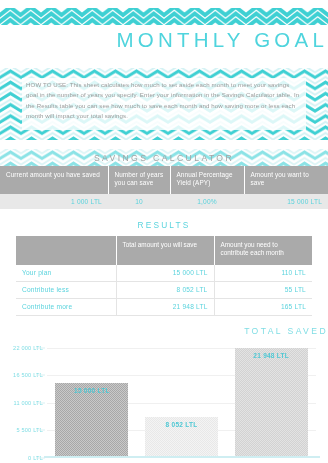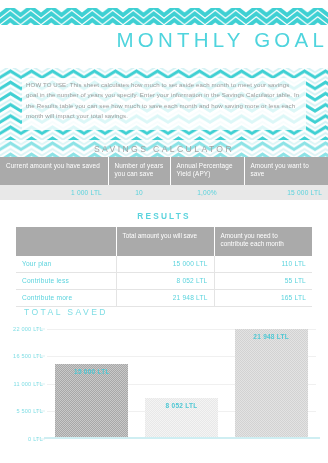--- a/index.html
+++ b/index.html
@@ -22,21 +22,21 @@
   .chevron-top {
     height: 17px;
     margin-top: 8px;
   }
   .chevron-mid {
     height: 72px;
     margin-top: 13px;
   }
   .chevron-bottom-strip {
     height: 17px;
-    margin-top: 0px;
+    margin-top: 9px;
   }
 
   .chev-svg { display: block; width: 328px; height: 100%; }
 
   
   .howto-overlay {
     position: absolute;
     left: 22px;
     top: 10px;
     width: 284px;
@@ -75,28 +75,28 @@
     letter-spacing: 2.4px;
     color: #a3a3a3;
   }
   .section-title-results {
     text-align: center;
     font-size: 8.3px;
     letter-spacing: 2.2px;
     color: #5ad3dd;
     margin-top: 11px;
     margin-bottom: 6px;
-    font-weight: 700;
+    font-weight: 400;
   }
   .section-title-chart {
-    text-align: left;
+    text-align: right;
     font-size: 8.6px;
     letter-spacing: 2.4px;
     color: #7fdde4;
-    margin-top: 0;
+    margin-top: 10px;
     padding-left: 24px;
   }
 
   
   .tbl {
     width: 328px;
     border-collapse: collapse;
     table-layout: fixed;
   }
   .tbl th {

